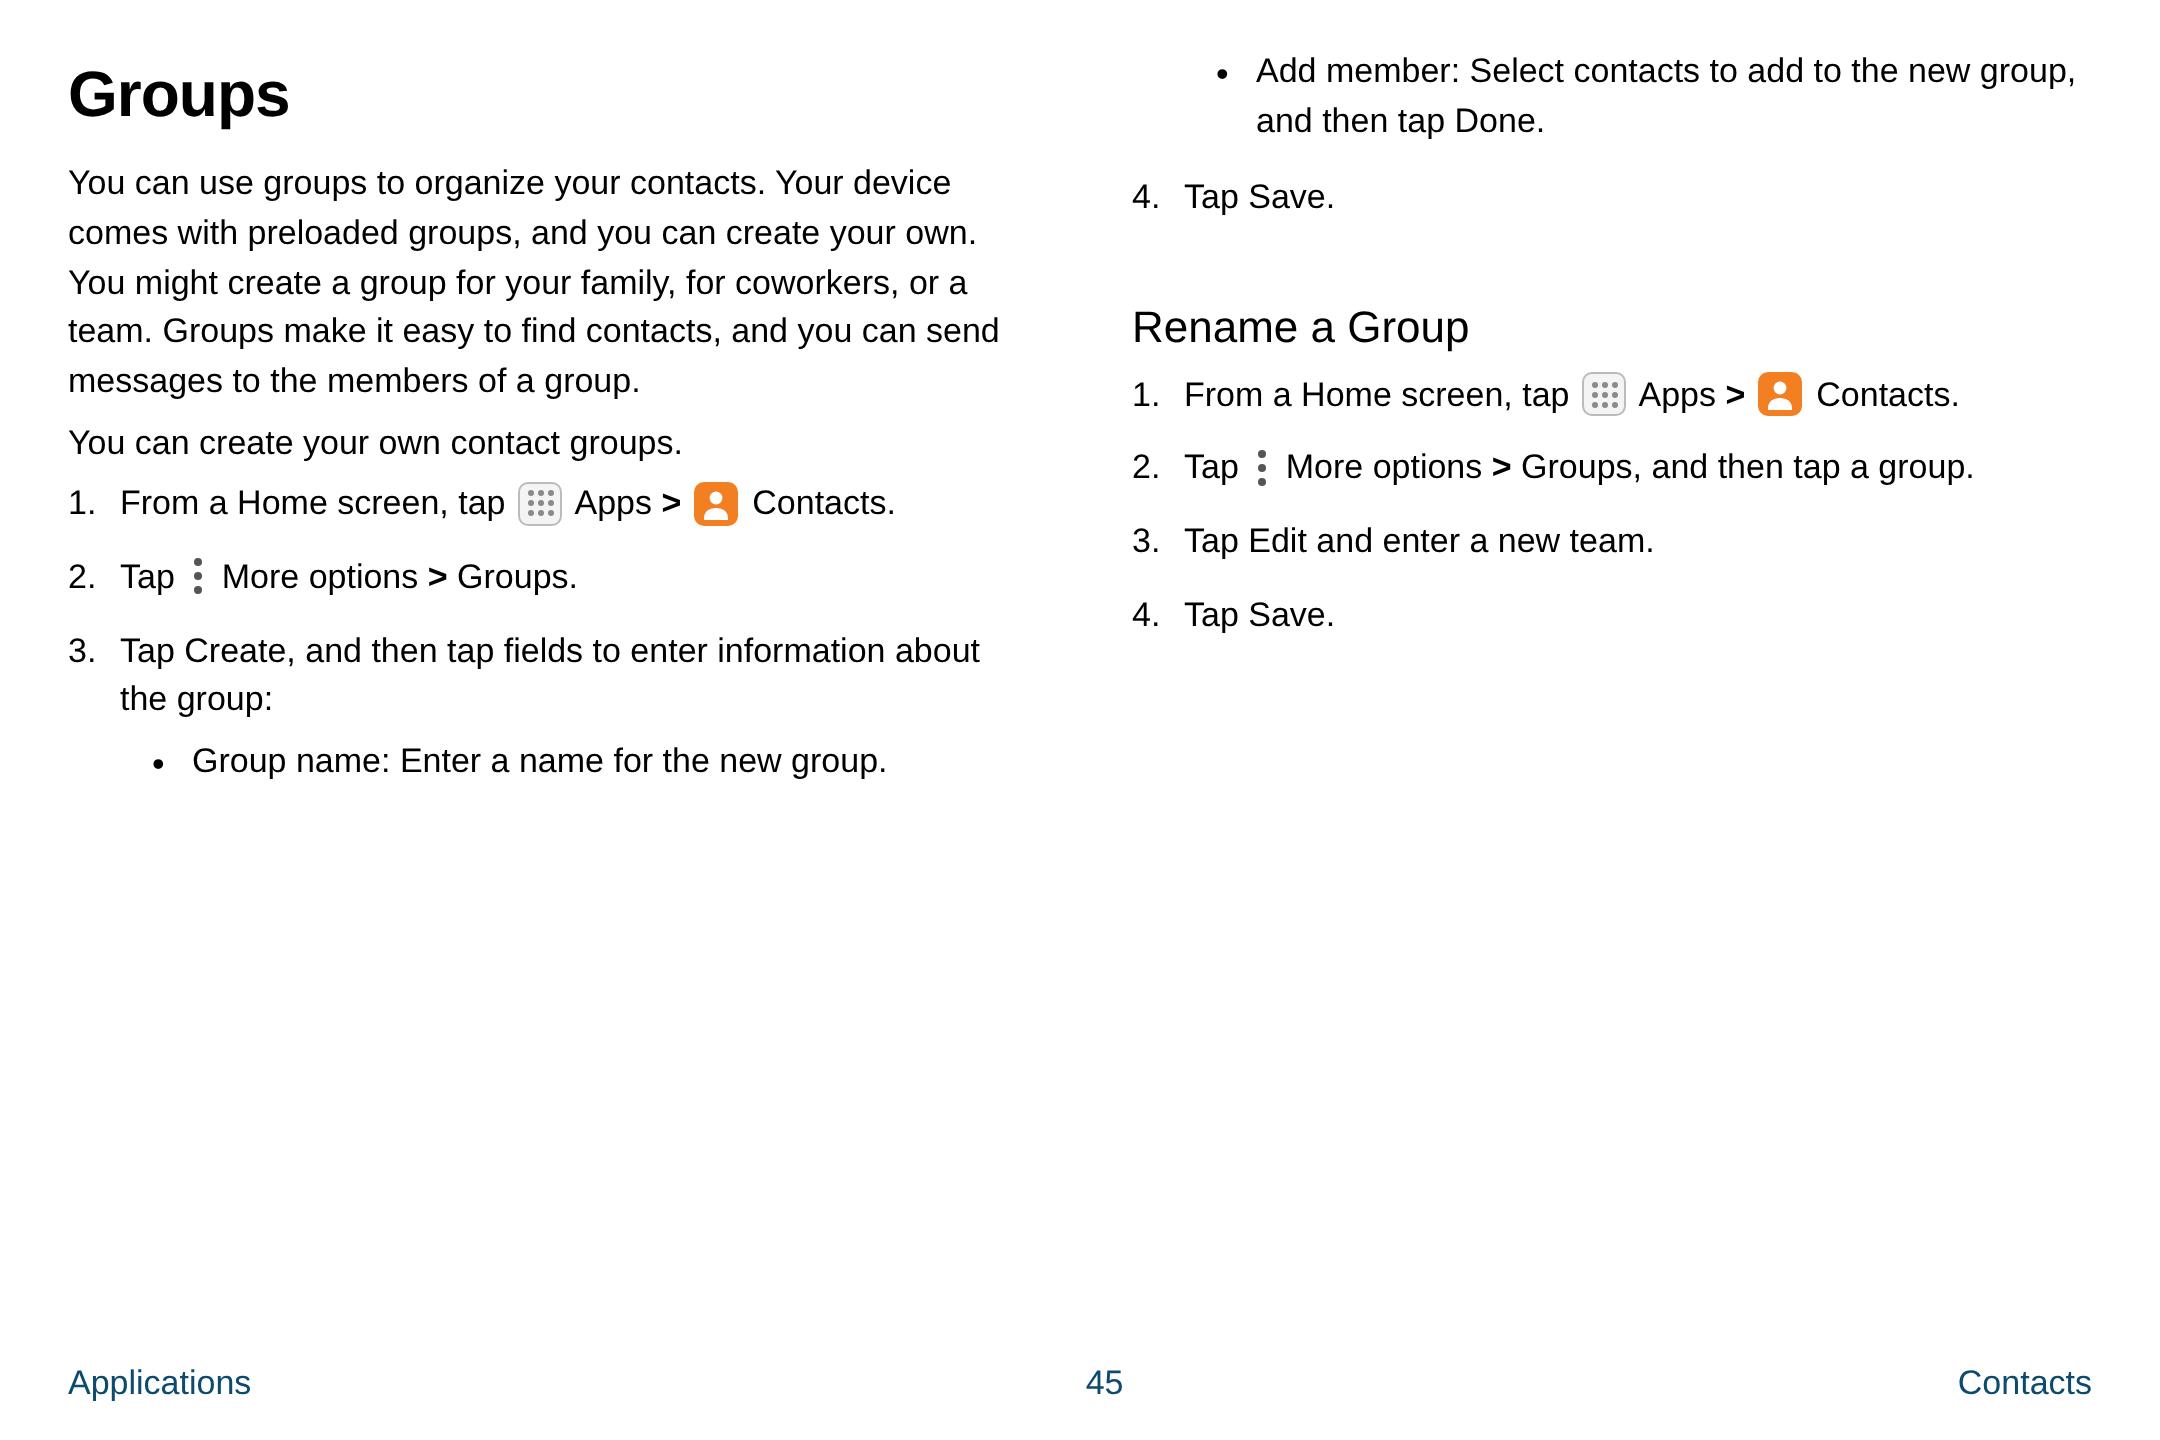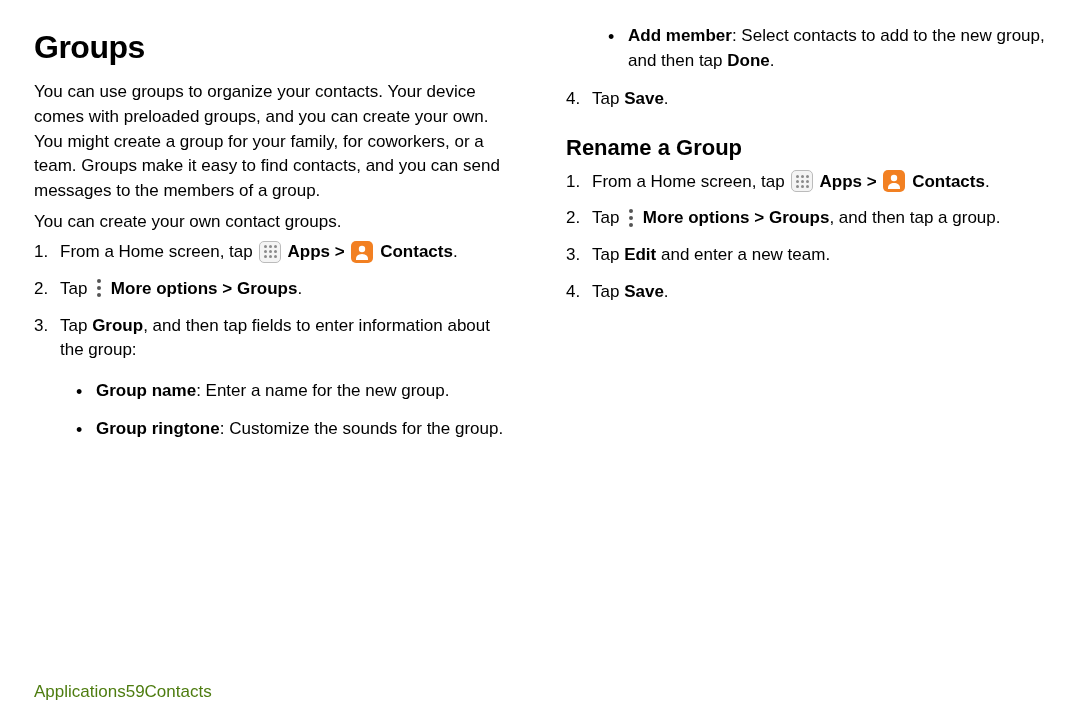--- a/index.html
+++ b/index.html
@@ -24,50 +24,50 @@
     line-height: 1.45;
   }
   h1 {
     font-size: 32px;
     font-weight: 700;
     margin-bottom: 10px;
     letter-spacing: -0.5px;
   }
   h2 {
     font-size: 22px;
-    font-weight: 700;
-    margin-top: 20px;
+    font-weight: 400;
+    margin-top: 36px;
     margin-bottom: 6px;
   }
   p { margin-bottom: 6px; }
   ol { list-style: none; padding-left: 0; margin-top: 6px; }
   ol > li {
     position: relative;
     padding-left: 26px;
     margin-bottom: 12px;
   }
   ol > li .num {
     position: absolute;
     left: 0;
     top: 0;
   }
-  ul.bullets { list-style: none; padding-left: 16px; margin-top: 16px; }
+  ul.bullets { list-style: none; padding-left: 16px; margin-top: 6px; }
   ul.bullets > li {
     position: relative;
     padding-left: 20px;
     margin-bottom: 14px;
   }
   ul.bullets > li::before {
     content: "•";
     position: absolute;
     left: 0;
     top: 0;
     font-size: 18px;
   }
-  .b { font-weight: 700; }
+  .b { font-weight: 400; }
   .chev { font-weight: 700; }
   .icon {
     display: inline-flex;
     align-items: center;
     justify-content: center;
     vertical-align: middle;
     position: relative;
     top: -1px;
   }
   .icon-apps {
@@ -104,24 +104,24 @@
     gap: 3px;
     margin: 0 2px;
   }
   .icon-more span {
     width: 4px; height: 4px;
     background: #555;
     border-radius: 50%;
   }
   .footer {
     display: flex;
-    justify-content: flex-start;
+    justify-content: space-between;
     align-items: center;
     font-size: 17px;
-    color: #4d7c0f;
+    color: #0c4a6e;
     padding-top: 8px;
   }
 </style>
 </head>
 <body>
 
 <div class="columns">
   <div class="col">
     <h1>Groups</h1>
     <p>You can use groups to organize your contacts. Your device comes with preloaded groups, and you can create your own. You might create a group for your family, for coworkers, or a team. Groups make it easy to find contacts, and you can send messages to the members of a group.</p>
@@ -153,24 +153,23 @@
       <li>
         <span class="num">2.</span>
         <span>Tap </span><span class="icon icon-more">
             <span></span>
             <span></span>
             <span></span>
           </span><span class="b"> More options </span><span class="chev">&gt;</span><span class="b"> Groups</span><span>.</span>
       </li>
       <li>
         <span class="num">3.</span>
-        <span>Tap </span><span class="b">Group</span><span>, and then tap fields to enter information about the group:</span>
+        <span>Tap </span><span class="b">Create</span><span>, and then tap fields to enter information about the group:</span>
         <ul class="bullets">
           <li><span class="b">Group name</span><span>: Enter a name for the new group.</span></li>
-          <li><span class="b">Group ringtone</span><span>: Customize the sounds for the group.</span></li>
         </ul>
       </li>
     </ol>
   </div>
 
   <div class="col">
     <ul class="bullets" style="padding-left:42px;margin-top:0;">
       <li><span class="b">Add member</span><span>: Select contacts to add to the new group, and then tap </span><span class="b">Done</span><span>.</span></li>
     </ul>
     <ol>
@@ -219,15 +218,15 @@
       <li>
         <span class="num">4.</span>
         <span>Tap </span><span class="b">Save</span><span>.</span>
       </li>
     </ol>
   </div>
 </div>
 
 <div class="footer">
   <span>Applications</span>
-  <span>59</span>
+  <span>45</span>
   <span>Contacts</span>
 </div>
 
 </body></html>

